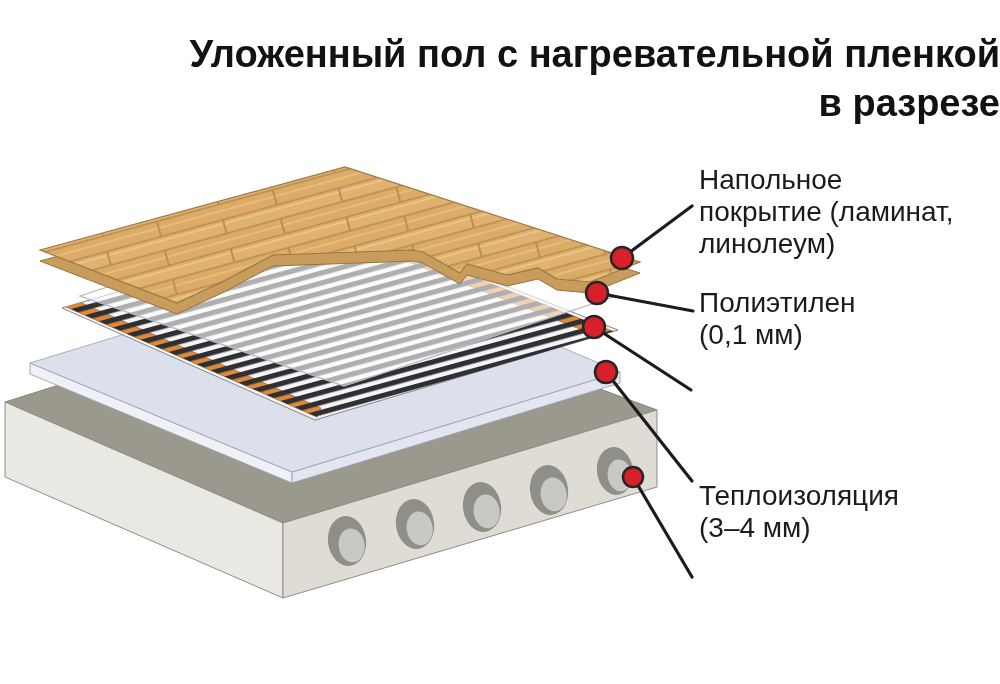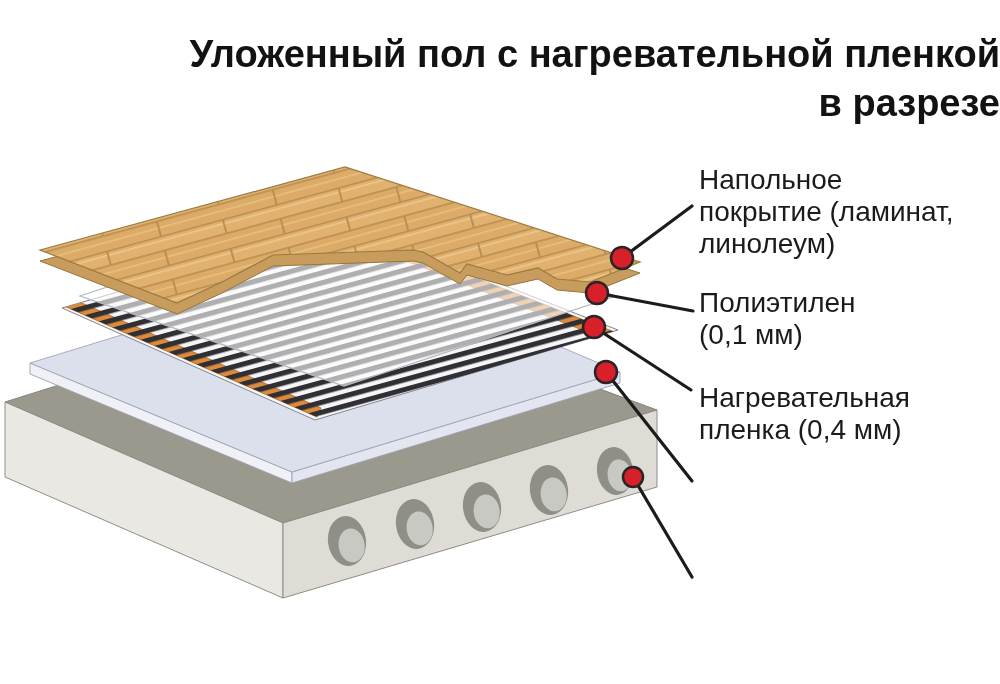--- a/index.html
+++ b/index.html
@@ -118,16 +118,16 @@
   </svg>
 
   <div class="title">Уложенный пол с нагревательной пленкой
 в разрезе</div>
 
   <div class="layer-label lbl-1">Напольное
 покрытие (ламинат,
 линолеум)</div>
   <div class="layer-label lbl-2">Полиэтилен
 (0,1 мм)</div>
-  <div class="layer-label lbl-3">Нагревательная
-пленка (0,4 мм)</div>
+  <div class="layer-label lbl-4">Теплоизоляция
+(3–4 мм)</div>
 
 </div>
 
 </body></html>

